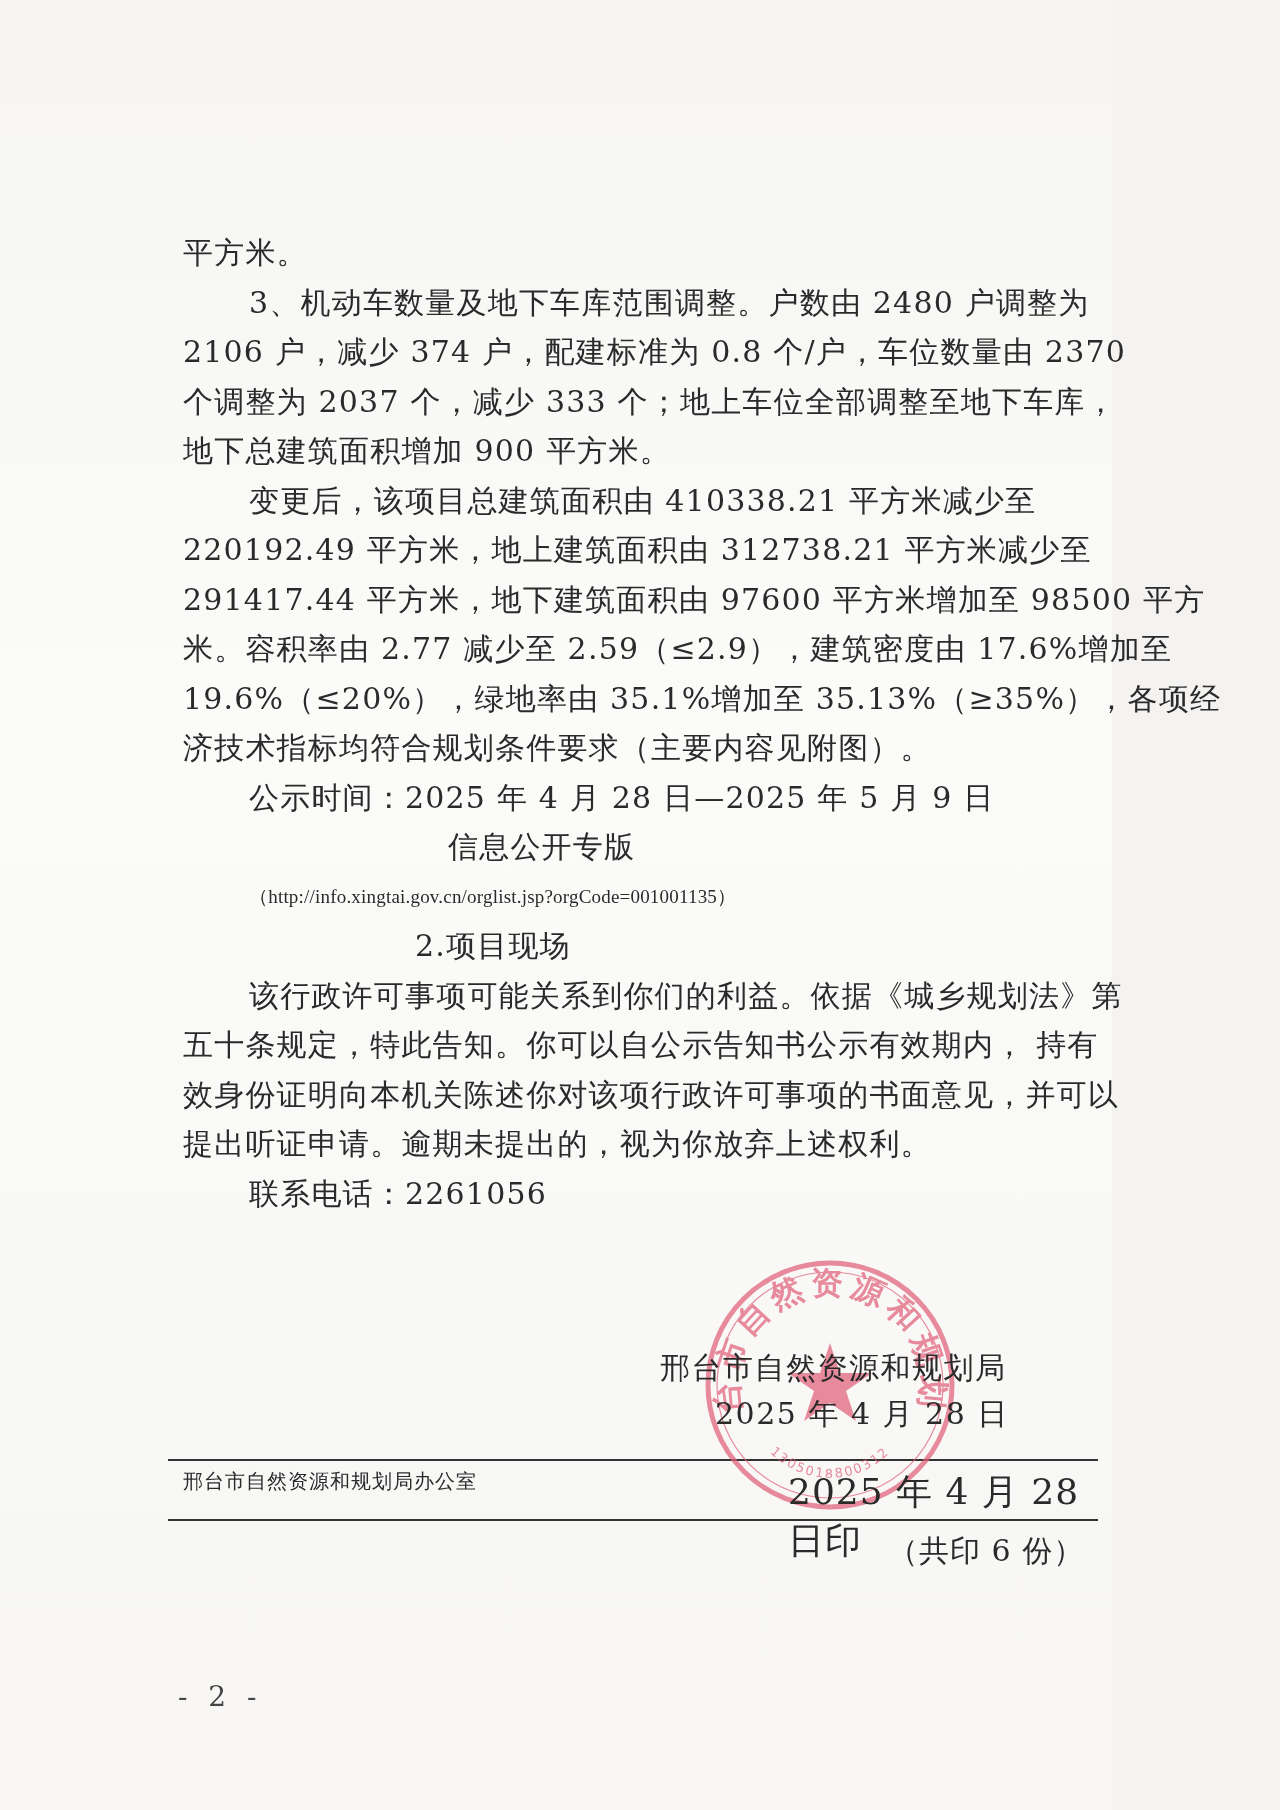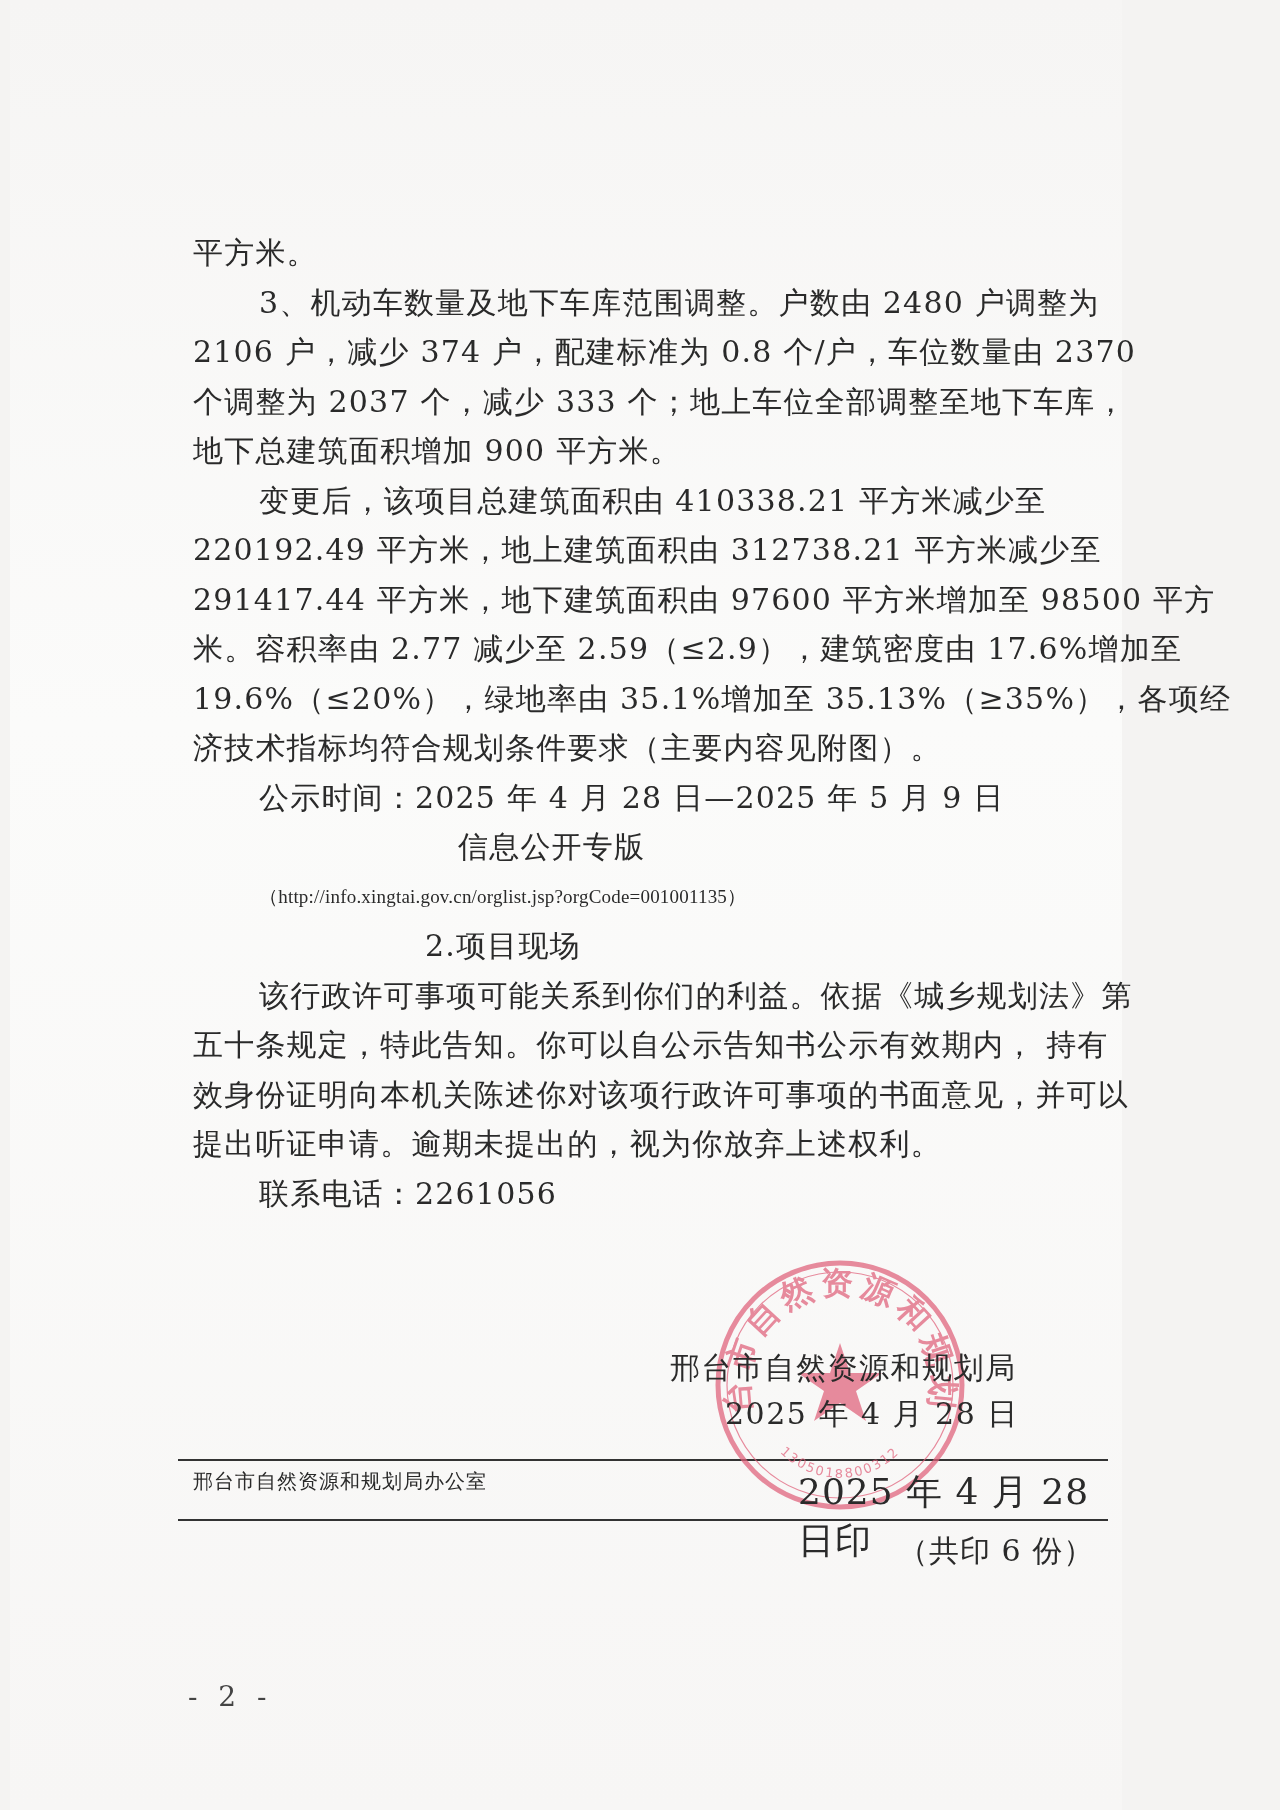--- a/index.html
+++ b/index.html
@@ -10,21 +10,21 @@
     body {
       width: 1280px;
       height: 1810px;
       position: relative;
       overflow: hidden;
       font-family: "DejaVu Serif", "Liberation Serif", serif;
       color: #2a2a2a;
     }
     .page {
       position: absolute;
-      left: 10px; top: 0;
+      left: 0; top: 0;
       width: 1112px;
       height: 1810px;
       background: linear-gradient(180deg, #f6f5f4 0%, #fbfbfa 40%, #f7f6f5 100%);
       text-decoration: underline;
     }
     .body-text {
       position: absolute;
       left: 183px;
       width: 940px;
       top: 228px;

